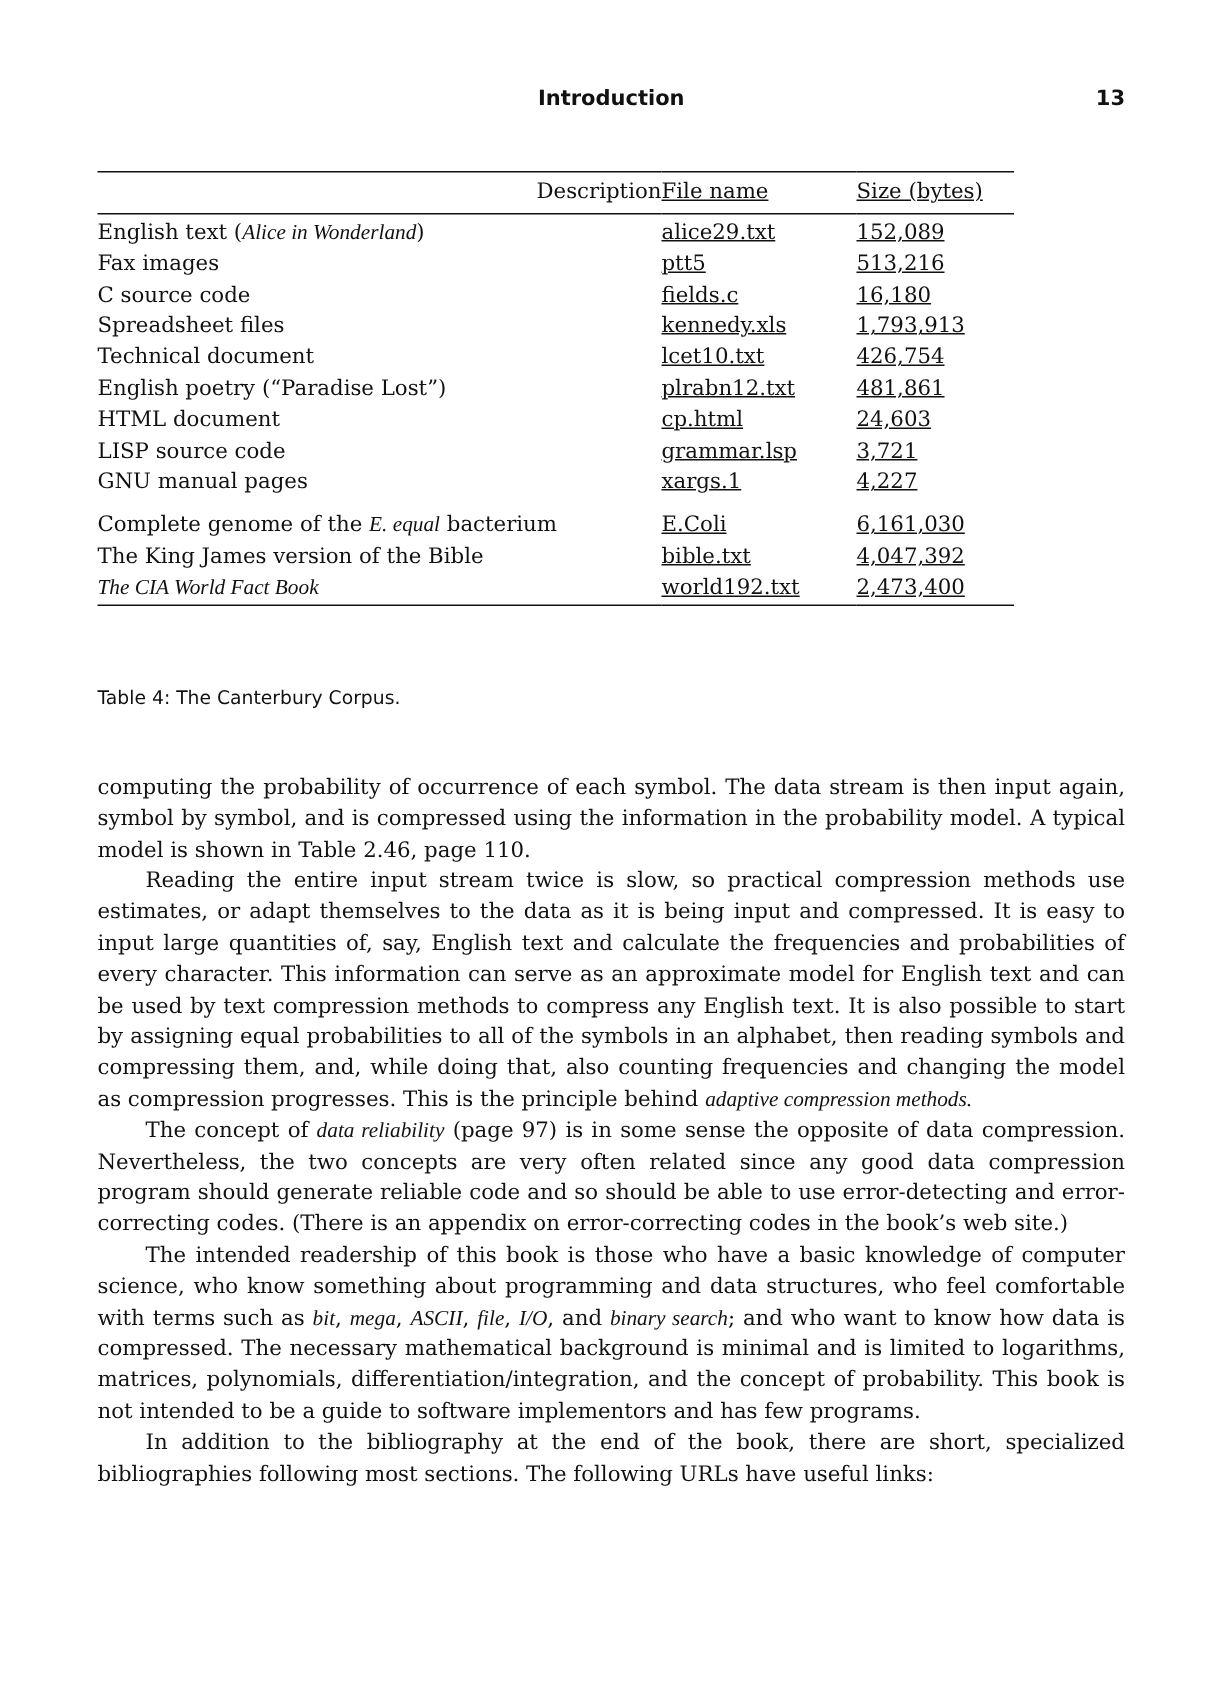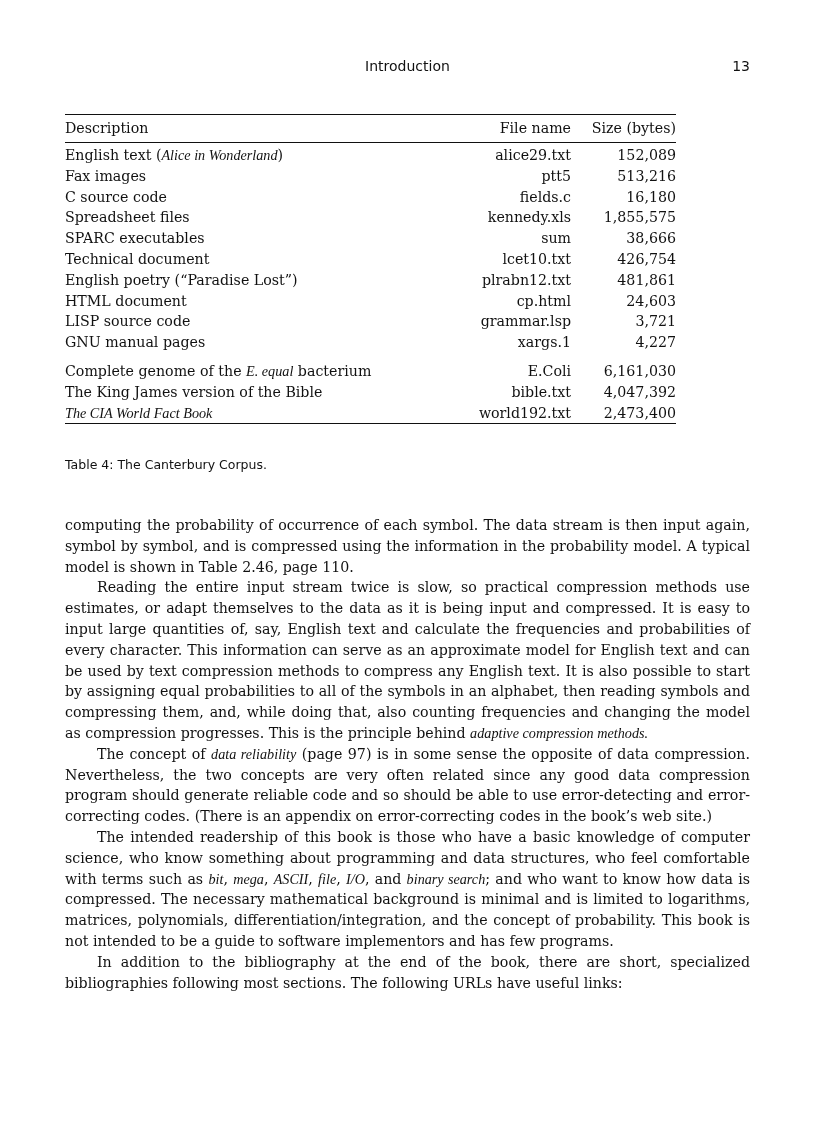--- a/index.html
+++ b/index.html
@@ -1,31 +1,31 @@
 <!DOCTYPE html>
 <html><head>
 <meta charset="utf-8">
 <style>
   html, body { margin: 0; padding: 0; background: #ffffff; }
   body { width: 816px; height: 1123px; position: relative; overflow: hidden; color: #111; }
-  .header { position: absolute; top: 58px; left: 65px; width: 685px; height: 22px; font-family: "DejaVu Sans", sans-serif; font-weight: normal; font-size: 14px; }
+  .header { position: absolute; top: 58px; left: 65px; width: 685px; height: 22px; font-family: "DejaVu Sans", sans-serif; font-weight: bold; font-size: 14px; }
   .header .title { position: absolute; left: 0; right: 0; text-align: center; top: 0; }
   .header .pageno { position: absolute; right: 0; top: 0; }
 
   .tablewrap { position: absolute; left: 65px; top: 114px; width: 611px; font-family: "DejaVu Serif", serif; font-size: 14.2px; }
   table { border-collapse: collapse; width: 100%; }
   .rule-top { border-top: 1.6px solid #111; }
   .rule-mid { border-top: 1.2px solid #111; }
   .rule-bot { border-top: 1.6px solid #111; }
   td, th { padding: 0; height: 20.8px; line-height: 20.8px; white-space: nowrap; font-weight: normal; }
   th { height: 27px; line-height: 27px; }
   .c-desc { width: 376px; text-align: left; }
-  .c-file { width: 130px; text-align: right; }
-  .c-size { text-align: right; }
-  th.c-desc { text-align: left; }
+  .c-file { width: 130px; text-align: left; text-decoration: underline; }
+  .c-size { text-align: left; text-decoration: underline; }
+  th.c-desc { text-align: right; }
   .spacer td { height: 8px; line-height: 8px; }
   .firstrow td { padding-top: 2px; }
   .caption { position: absolute; top: 457px; left: 65px; width: 611px; text-align: left; font-family: "DejaVu Sans", sans-serif; font-size: 12.5px; }
 
   .body { position: absolute; left: 65px; top: 515px; width: 685px; font-family: "DejaVu Serif", serif; font-size: 14.2px; line-height: 20.8px; text-align: justify; }
   .body p { margin: 0; text-indent: 0; }
   .body p.ind { text-indent: 32px; }
   i { font-style: italic; font-family: Liberation Serif, serif; }
 </style>
 </head>
@@ -57,26 +57,21 @@
           <td class="c-size">513,216</td>
         </tr>
         <tr>
           <td class="c-desc"><span>C source code</span><i></i><span></span></td>
           <td class="c-file">fields.c</td>
           <td class="c-size">16,180</td>
         </tr>
         <tr>
           <td class="c-desc"><span>Spreadsheet files</span><i></i><span></span></td>
           <td class="c-file">kennedy.xls</td>
-          <td class="c-size">1,855,575</td>
-        </tr>
-        <tr>
-          <td class="c-desc"><span>SPARC executables</span><i></i><span></span></td>
-          <td class="c-file">sum</td>
-          <td class="c-size">38,666</td>
+          <td class="c-size">1,793,913</td>
         </tr>
         <tr>
           <td class="c-desc"><span>Technical document</span><i></i><span></span></td>
           <td class="c-file">lcet10.txt</td>
           <td class="c-size">426,754</td>
         </tr>
         <tr>
           <td class="c-desc"><span>English poetry (“Paradise Lost”)</span><i></i><span></span></td>
           <td class="c-file">plrabn12.txt</td>
           <td class="c-size">481,861</td>

